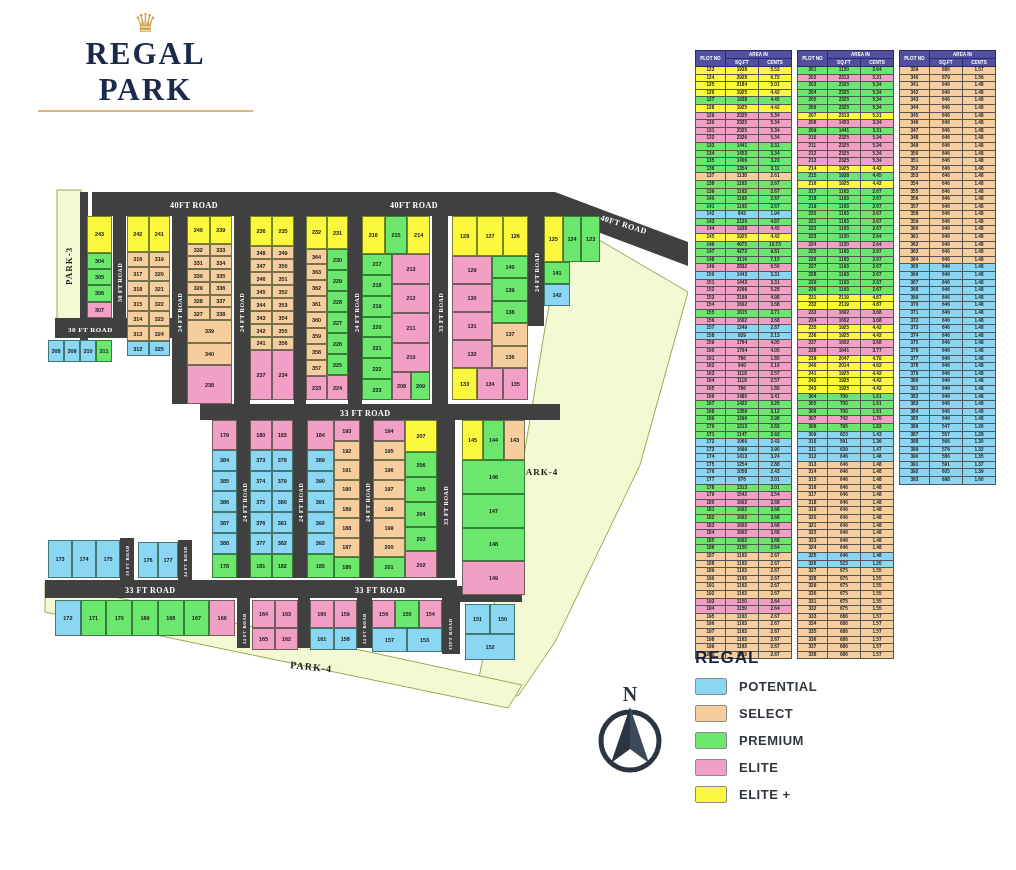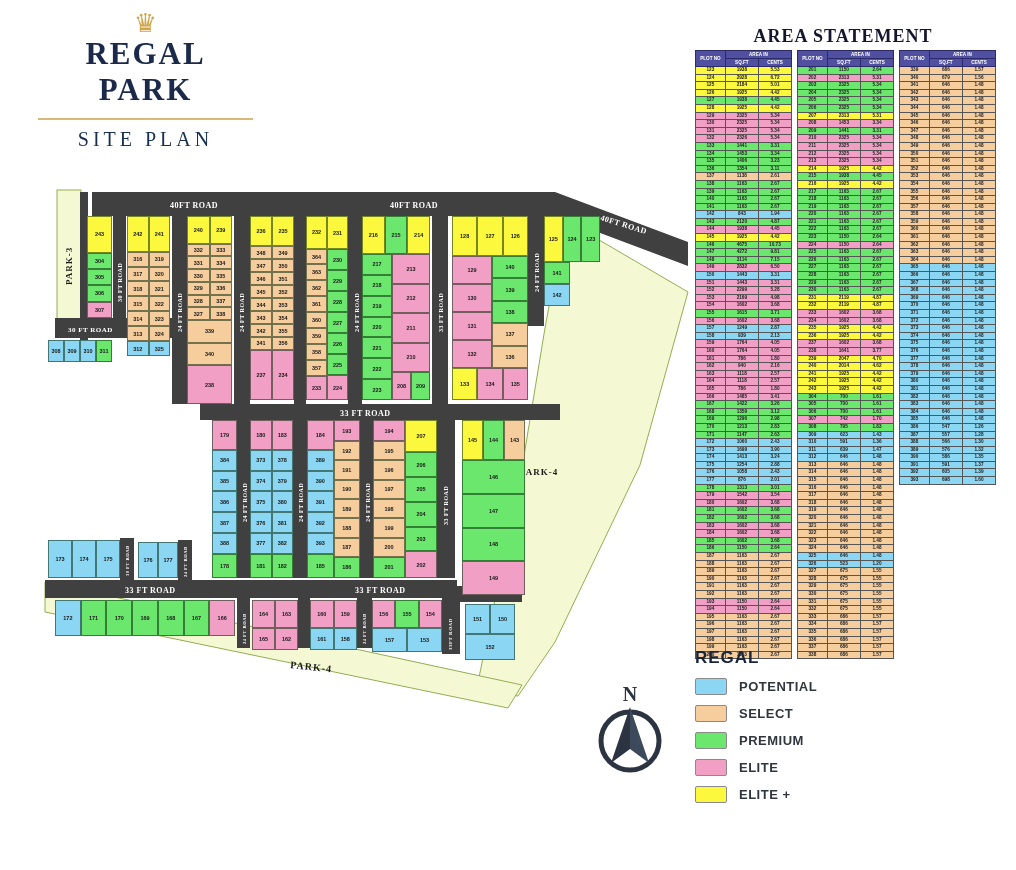--- a/index.html
+++ b/index.html
@@ -3,21 +3,21 @@
 <meta charset="utf-8">
 <style>
   html,body{margin:0;padding:0;background:#fff;font-family:"Liberation Sans",sans-serif;}
   #stage{position:relative;width:1016px;height:870px;background:#fff;overflow:hidden;}
 
   
   #logo{position:absolute;left:38px;top:10px;width:215px;text-align:center;color:#1b2a4a;}
   #logo .crown{font-size:26px;color:#d2a449;line-height:26px;}
   #logo .brand{font-size:15px;font-weight:bold;letter-spacing:3px;color:#222;display:flex;align-items:center;gap:6px;justify-content:center;}
   #logo .brand:before,#logo .brand:after{content:"";flex:1;border-top:1px solid #999;}
-  #logo .name{font-family:"Liberation Serif",serif;font-size:31px;font-weight:bold;letter-spacing:2px;color:#1b2a4a;border-bottom:2px solid #d8b977;padding-bottom:10px;}
+  #logo .name{font-family:"Liberation Serif",serif;font-size:31px;font-weight:bold;letter-spacing:2px;color:#1b2a4a;border-bottom:2px solid #d8b977;padding-bottom:2px;}
   #logo .subtitle{font-family:"Liberation Serif",serif;font-size:20px;letter-spacing:4px;color:#18304f;margin-top:8px;}
 
   
   #plan{position:absolute;left:40px;top:180px;width:660px;height:530px;}
   #plan svg{position:absolute;left:0;top:0;}
   #blocks{position:absolute;left:0;top:0;width:660px;height:530px;}
   .block{position:absolute;display:flex;}
   .bcol{flex:1;display:flex;flex-direction:column;}
   .cell{border:0.5px solid rgba(10,40,10,.55);display:flex;align-items:center;justify-content:center;
         font-size:5.5px;font-weight:bold;color:#191919;overflow:hidden;min-height:0;}
@@ -45,21 +45,20 @@
   
   #compass{position:absolute;left:585px;top:683px;width:90px;height:100px;}
 </style>
 </head>
 <body>
 <div id="stage">
 
   <div id="logo">
     <div class="crown">♛</div>
     <div class="name">REGAL PARK</div>
-    <div class="subtitle">SITE PLAN</div>
   </div>
 
   <div id="plan">
     <svg width="660" height="530" viewBox="0 0 660 530">
 
       <polygon points="525,40 648,112 600,285 515,462 478,516 436,512 482,288 505,148" fill="#f4f9d4" stroke="#93ad52" stroke-width="1"></polygon>
       <polygon points="5,402 482,505 468,528 5,432" fill="#f4f9d4" stroke="#93ad52" stroke-width="1"></polygon>
       <rect x="17" y="10" width="24" height="142" fill="#f4f9d4" stroke="#93ad52" stroke-width="1"></rect>
       <text class="parktxt" font-size="9" transform="translate(32,105) rotate(-90)">PARK-3</text>
       <text class="parktxt" font-size="9" x="480" y="295">PARK-4</text>
@@ -537,21 +536,20 @@
 
   <div id="compass">
     <svg width="90" height="100" viewBox="0 0 90 100">
       <text x="45" y="18" text-anchor="middle" font-family="Liberation Serif,serif" font-size="20" font-weight="bold" fill="#2b3440">N</text>
       <circle cx="45" cy="58" r="29" fill="none" stroke="#2b3440" stroke-width="5"></circle>
       <polygon points="45,24 26,80 45,66" fill="#2b3440"></polygon>
       <polygon points="45,24 64,80 45,66" fill="#3d4a5c"></polygon>
     </svg>
   </div>
 
-  <div id="as-title">AREA STATEMENT</div>
   <table class="astable" style="left:695px">
     <thead>
       <tr>
           <th rowspan="2" style="width:30%">PLOT NO</th>
           <th colspan="2">AREA IN</th>
         </tr>
       <tr>
           <th style="width:40%">SQ.FT</th>
           <th style="width:30%">CENTS</th>
         </tr>

